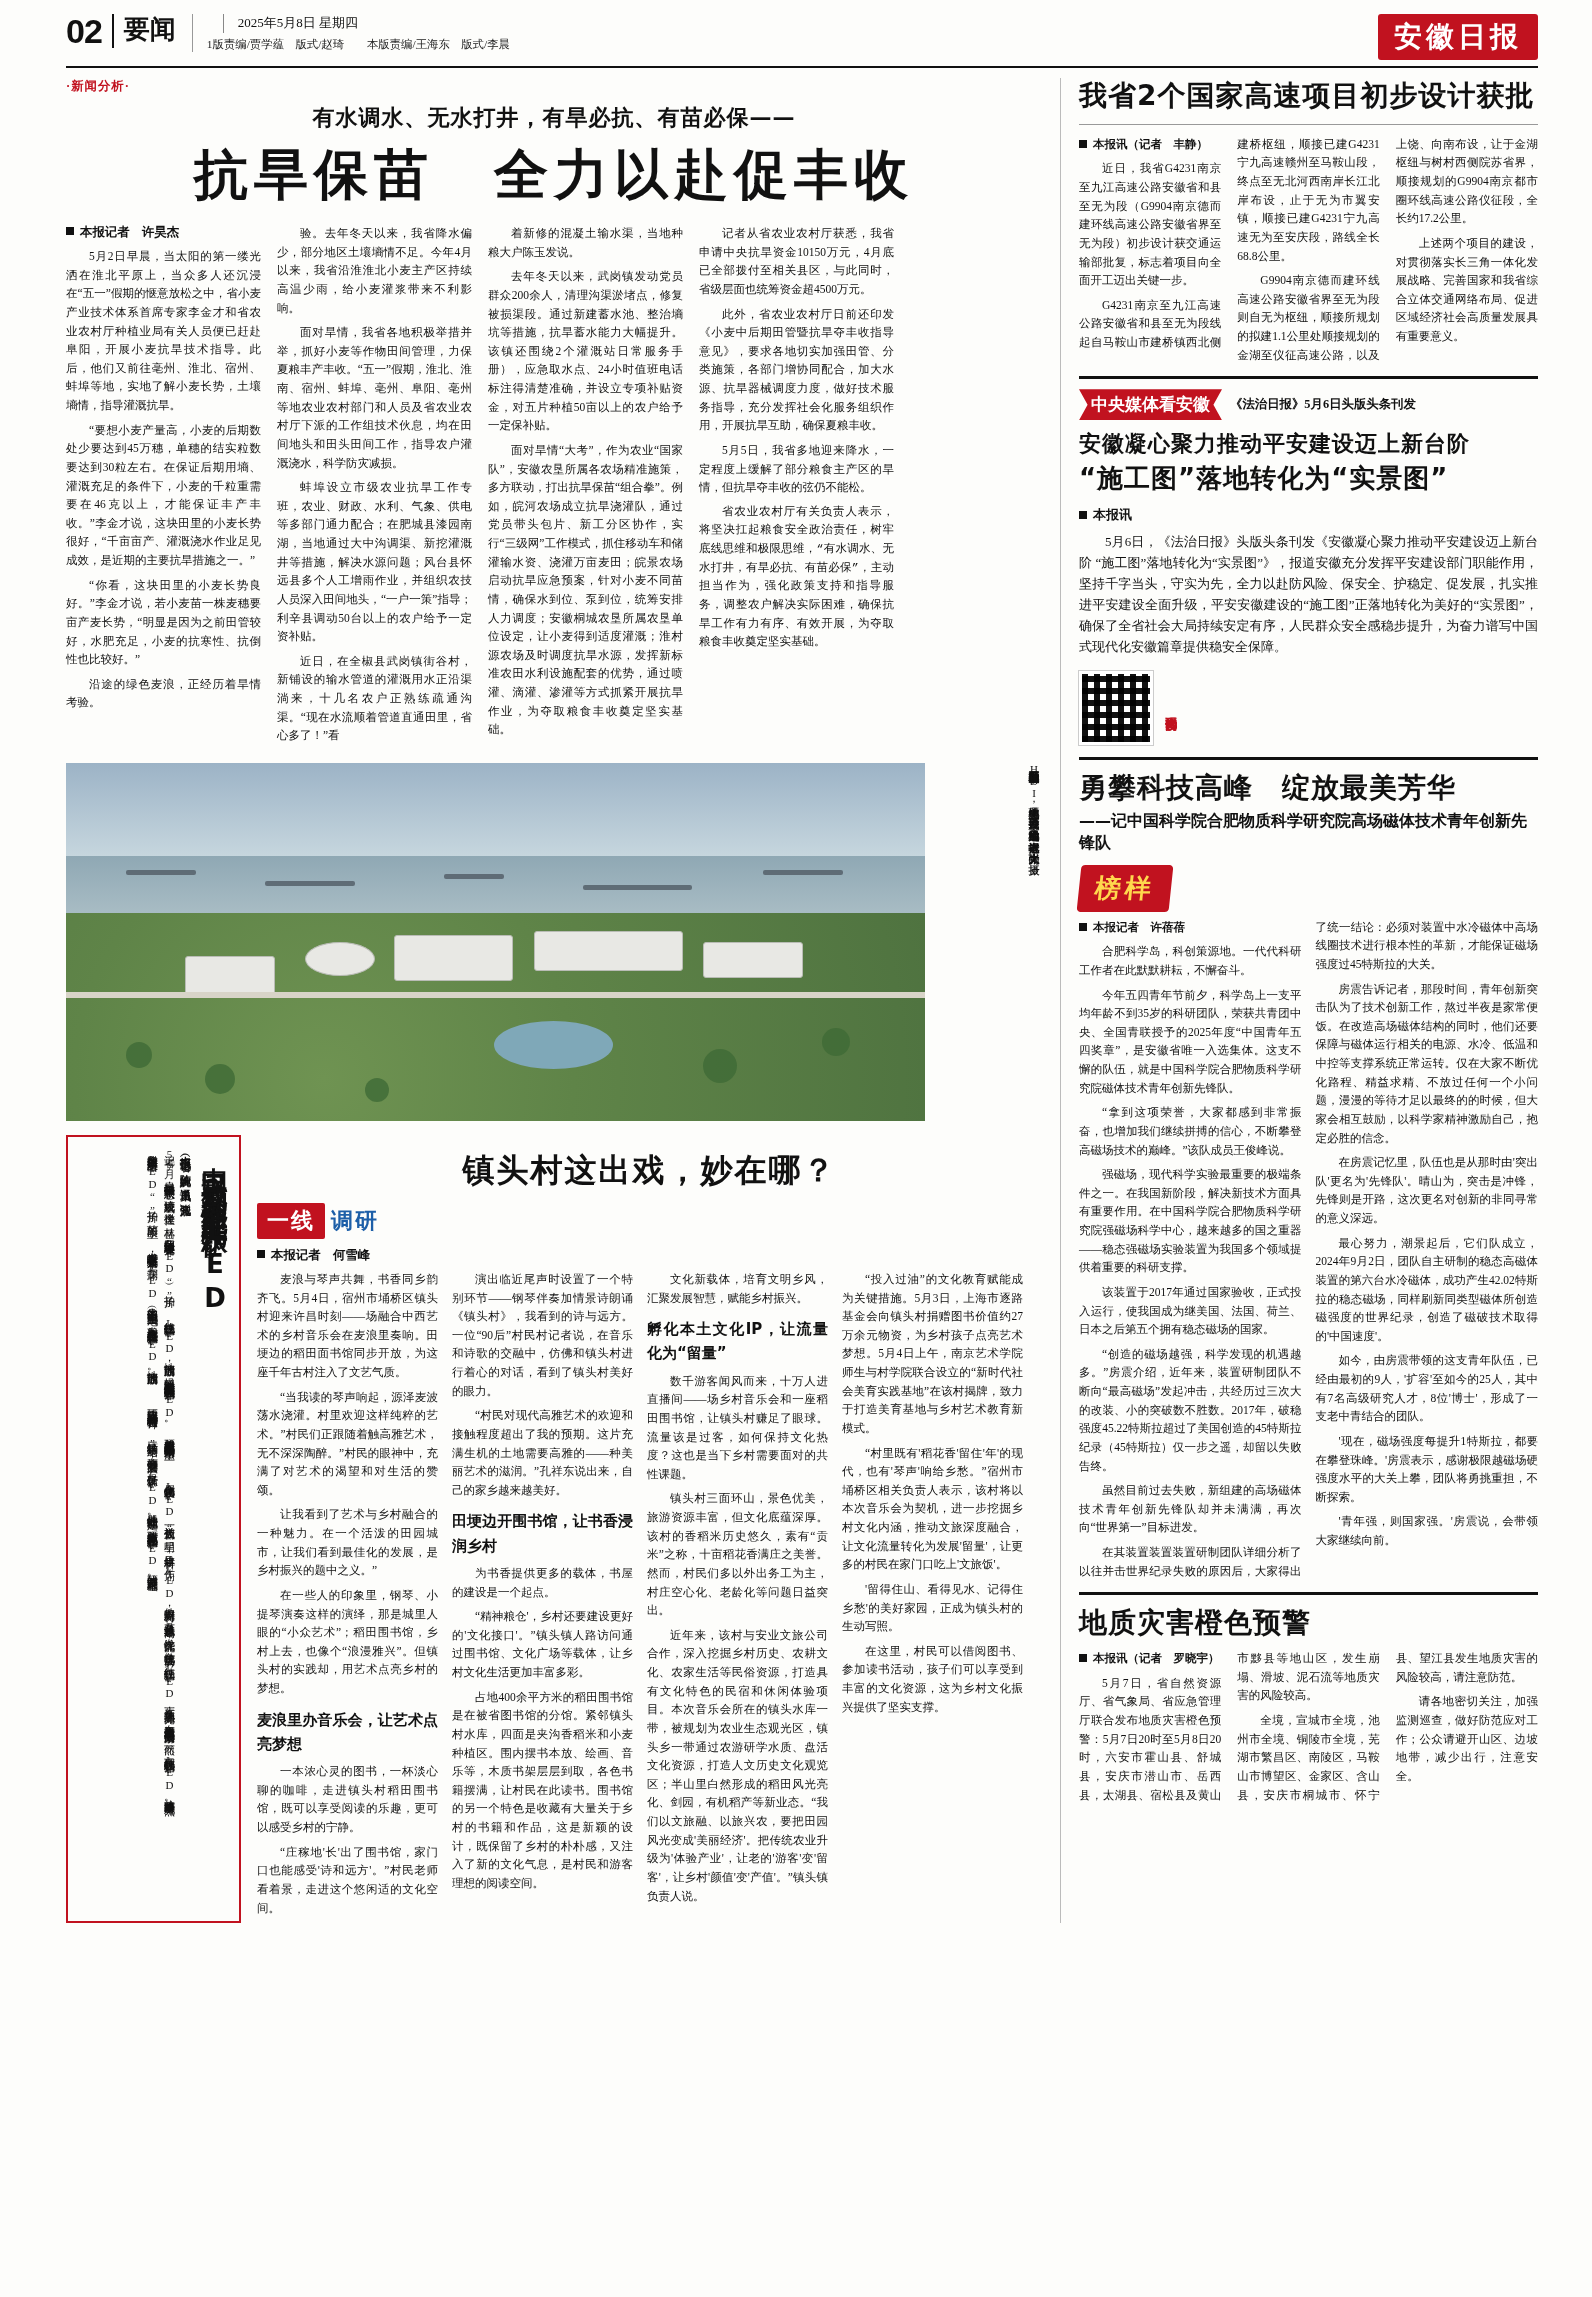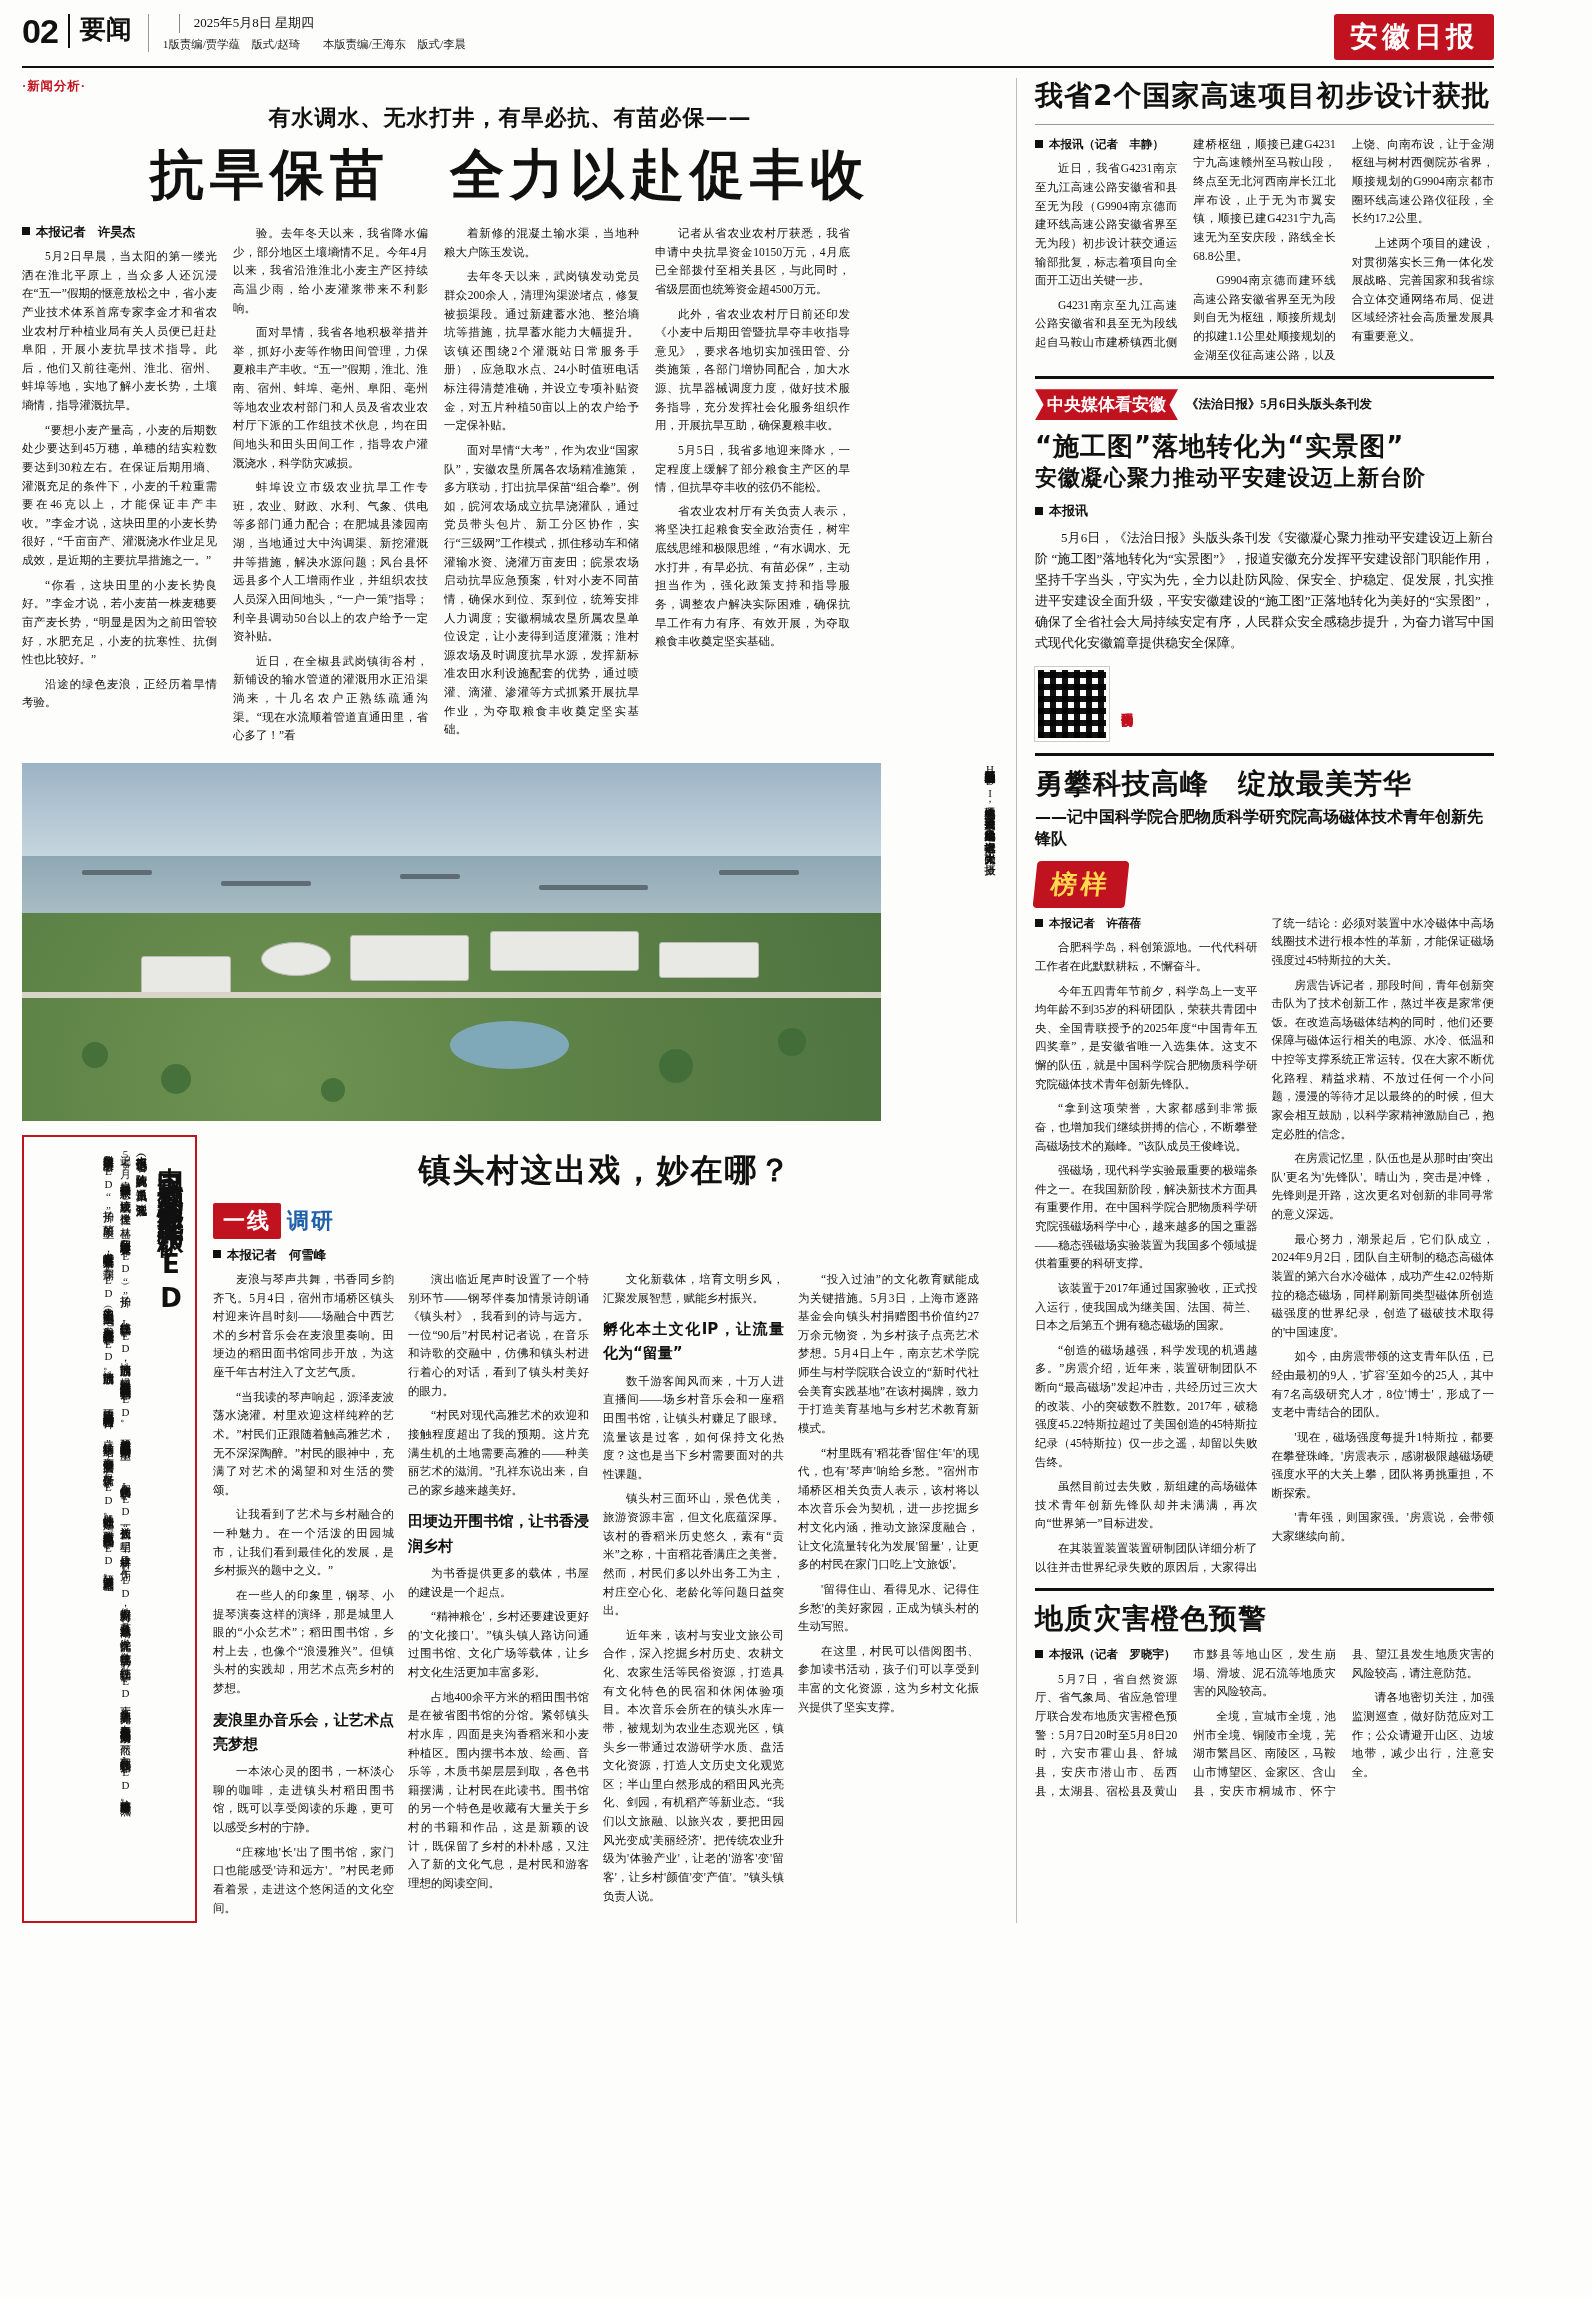--- a/index.html
+++ b/index.html
@@ -4,21 +4,21 @@
 <style>
   * { box-sizing: border-box; }
   html, body { margin:0; padding:0; }
   body {
     width:1592px; height:2297px;
     background:#fdfdfb;
     font-family:"Liberation Serif", serif;
     color:#111;
     position:relative;
   }
-  .page { width:1516px; height:2297px; padding:14px 22px; position:relative; }
+  .page { width:1516px; height:2297px; padding:14px 22px; position:relative;margin-left:44px; }
 
   
   .masthead { display:flex; align-items:flex-start; border-bottom:2px solid #111; padding-bottom:6px; }
   .pgnum { font-size:34px; font-weight:bold; font-family:"Liberation Sans",sans-serif; letter-spacing:-1px; line-height:1; }
   .pgbar { width:2px; background:#111; height:34px; margin:0 10px; }
   .pgsec { font-size:26px; font-weight:bold; font-family:"DejaVu Sans",sans-serif; line-height:1.2; }
   .mh-date { font-size:13px; border-left:1px solid #888; margin-left:16px; padding-left:14px; line-height:1.45; }
   .mh-credits { font-size:11.4px; color:#222; margin-top:4px; }
   .logo { margin-left:auto; background:#c1121f; color:#fff; font-size:28px; font-weight:bold;
           padding:4px 16px; border-radius:3px; letter-spacing:4px; font-family:"DejaVu Sans",sans-serif; }
@@ -238,22 +238,22 @@
         <p>上述两个项目的建设，对贯彻落实长三角一体化发展战略、完善国家和我省综合立体交通网络布局、促进区域经济社会高质量发展具有重要意义。</p>
       </div>
 
       <div class="r-thick"></div>
 
       <div class="ribbon">
         <span class="ribbon-red">中央媒体看安徽</span>
         <span class="ribbon-note">《法治日报》5月6日头版头条刊发</span>
       </div>
 
+      <div class="r-title" style="font-size:22px;">安徽凝心聚力推动平安建设迈上新台阶</div>
       <div class="r-title" style="font-size:26px;margin-top:4px;">“施工图”落地转化为“实景图”</div>
-      <div class="r-title" style="font-size:22px;">安徽凝心聚力推动平安建设迈上新台阶</div>
       <div style="display:flex;gap:14px;margin-top:8px;">
         <div style="flex:1;font-size:13px;line-height:1.62;text-align:justify;">
           <p style="text-indent:0;margin:0 0 6px;"><span class="sq" style="display:inline-block;width:8px;height:8px;background:#111;margin-right:6px;"></span><b>本报讯</b></p>
           <p style="margin:0 0 6px;text-indent:2em;">5月6日，《法治日报》头版头条刊发《安徽凝心聚力推动平安建设迈上新台阶 “施工图”落地转化为“实景图”》，报道安徽充分发挥平安建设部门职能作用，坚持千字当头，守实为先，全力以赴防风险、保安全、护稳定、促发展，扎实推进平安建设全面升级，平安安徽建设的“施工图”正落地转化为美好的“实景图”，确保了全省社会大局持续安定有序，人民群众安全感稳步提升，为奋力谱写中国式现代化安徽篇章提供稳安全保障。</p>
         </div>
       </div>
       <div class="qr-wrap">
         <div class="qr"></div>
         <div class="qr-text">扫码阅读更多内容</div>
       </div>

